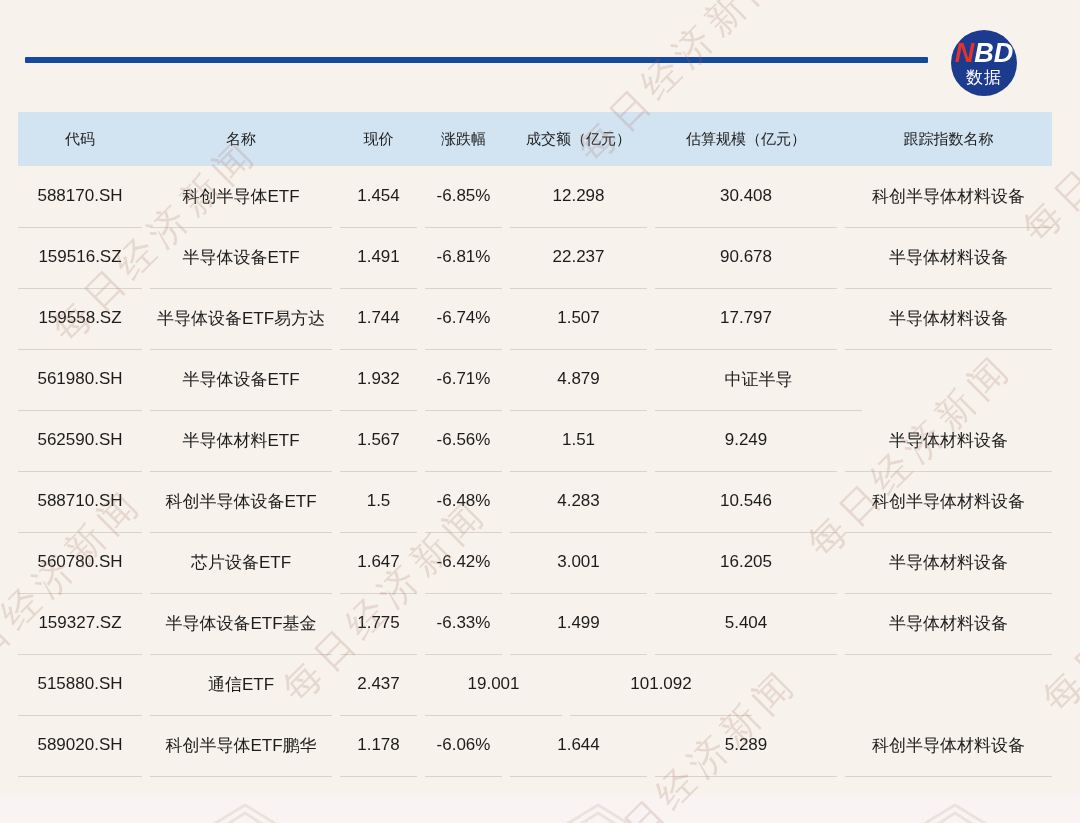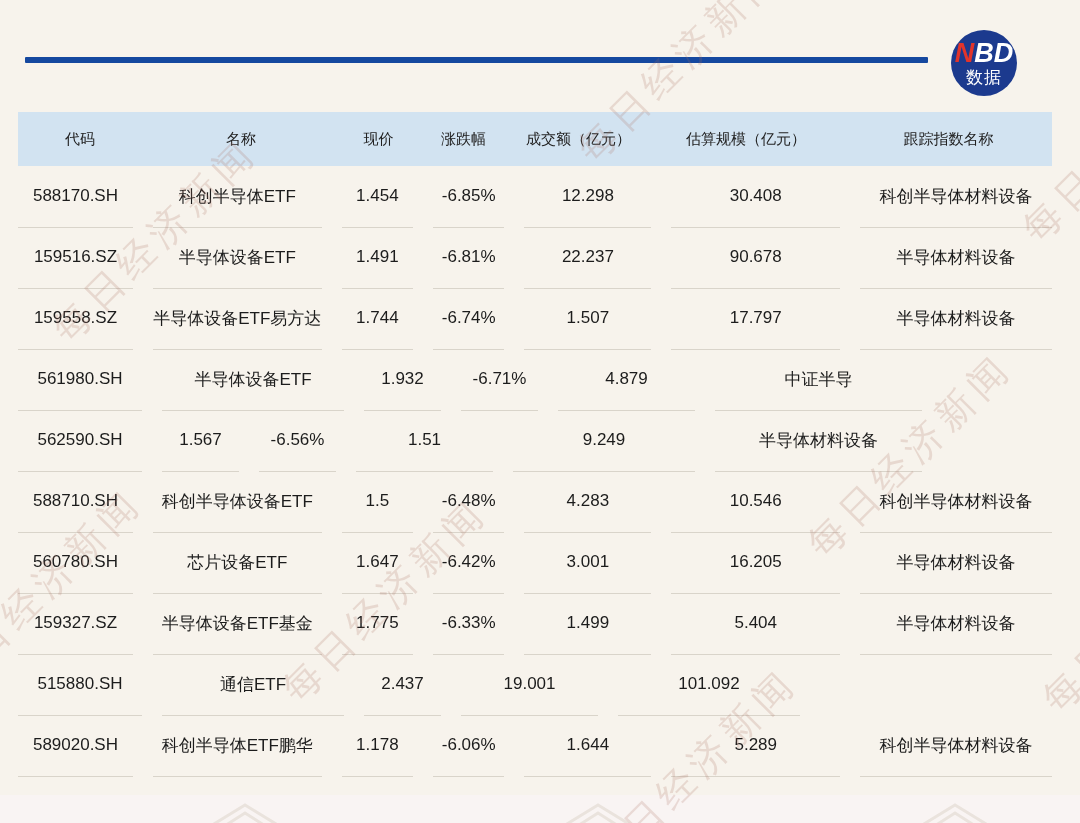--- a/index.html
+++ b/index.html
@@ -35,21 +35,21 @@
 
   
   .etf-table{
     position:absolute;left:18px;top:112px;width:1034px;z-index:1;
   }
   .thead{
     display:flex;gap:8px;align-items:center;height:54px;
     background:#d2e3f1;
   }
   .trow{
-    display:flex;gap:20px;align-items:center;height:61px;
+    display:flex;gap:8px;align-items:center;height:61px;
   }
   .cell{
     display:flex;align-items:center;justify-content:center;
     text-align:center;height:100%;
     font-size:17px;
   }
   .thead .cell{font-size:15px;color:#222;border-bottom:none;}
   .trow .cell{border-bottom:1px solid #d9d4ca;}
   .c0{width:124px;}
   .c1{width:182px;}
@@ -130,20 +130,21 @@
         <div class="trow">
           <div class="cell c0">561980.SH</div>
           <div class="cell c1">半导体设备ETF</div>
           <div class="cell c2">1.932</div>
           <div class="cell c3">-6.71%</div>
           <div class="cell c4">4.879</div>
           <div class="cell c6">中证半导</div>
         </div>
         <div class="trow">
           <div class="cell c0">562590.SH</div>
+          <div class="cell c1">半导体材料ETF</div>
           <div class="cell c2">1.567</div>
           <div class="cell c3">-6.56%</div>
           <div class="cell c4">1.51</div>
           <div class="cell c5">9.249</div>
           <div class="cell c6">半导体材料设备</div>
         </div>
         <div class="trow">
           <div class="cell c0">588710.SH</div>
           <div class="cell c1">科创半导体设备ETF</div>
           <div class="cell c2">1.5</div>

